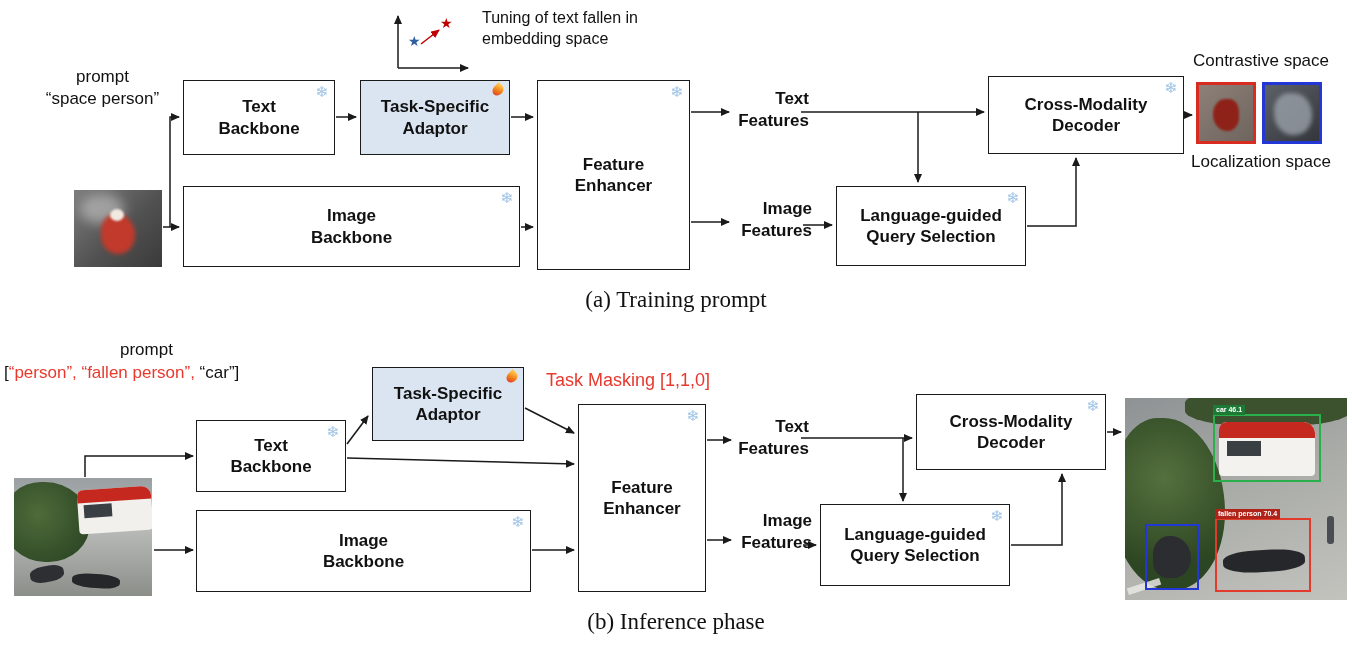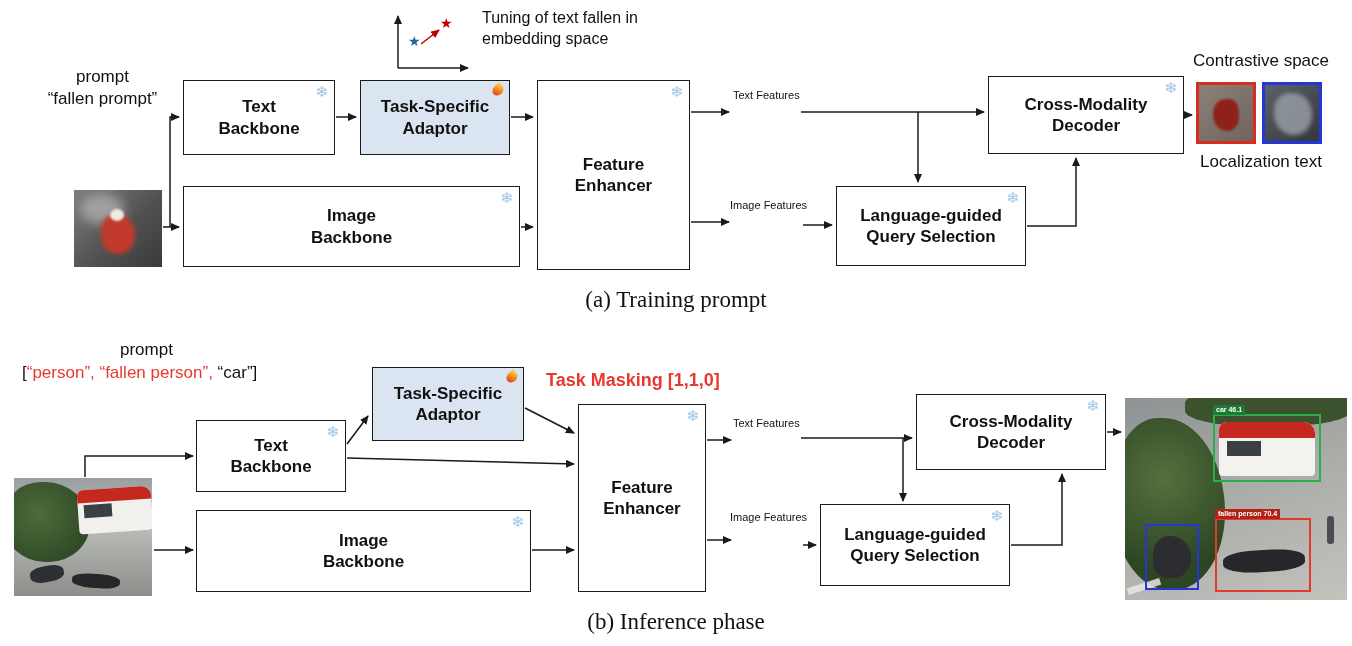--- a/index.html
+++ b/index.html
@@ -13,27 +13,27 @@
          display:flex; align-items:center; justify-content:center;
          text-align:center; font-weight:700; font-size:17px; line-height:1.25; }
   .box .lbl { display:inline-block; }
   .box.adaptor { background:#dbe5f1; }
   .icon-corner { position:absolute; top:3px; right:6px; font-size:15px; line-height:1; }
   .snow { color:#9dc3e6; font-weight:400; }
   .flame { display:block; width:10px; height:12px;
            background:linear-gradient(160deg,#ffc24a 15%,#f08019 55%,#e3402a 90%);
            border-radius:0 50% 50% 50%; transform:rotate(45deg); }
 
-  .feature-label { position:absolute; font-weight:400; font-size:11px; text-align:left; line-height:1.3; }
+  .feature-label { position:absolute; font-weight:700; font-size:17px; text-align:right; line-height:1.3; }
   .txt { position:absolute; font-size:17px; line-height:1.3; }
   .center { text-align:center; }
   .caption { position:absolute; left:0; width:100%; text-align:center;
              font-family:"Liberation Serif","DejaVu Serif",serif; font-size:23px; }
   .red-text { color:#e8392e; }
-  .bold { font-weight:700; }
+  .bold { font-weight:400; }
 
   .note { position:absolute; left:482px; top:8px; width:192px; font-size:16px; line-height:1.3; }
   .star { position:absolute; font-size:14px; line-height:1; }
   .star-blue { color:#2e5fa3; }
   .star-red { color:#c00000; }
 
   .photo { position:absolute; overflow:hidden; }
   .photo > div { position:absolute; }
 
   .thermal { background:linear-gradient(135deg,#7d7d7d,#515151 55%,#3a3a3a); }
@@ -125,21 +125,21 @@
   </svg>
 
   <div>
 
     <div class="note">Tuning of text fallen in embedding space</div>
     <span class="star star-blue" style="left:408px; top:34px;">★</span>
     <span class="star star-red" style="left:440px; top:16px;">★</span>
 
     <div class="txt center" style="left:30px; top:66px; width:145px;">
       <div>prompt</div>
-      <div>“fallen prompt”</div>
+      <div>“space person”</div>
     </div>
 
     <div class="photo thermal" style="left:74px; top:190px; width:88px; height:77px;">
       <div class="t-light"></div>
       <div class="t-red"></div>
       <div class="t-white"></div>
     </div>
 
     <div class="box" style="left:183px; top:80px; width:152px; height:75px;">
       <span class="lbl" style="max-width:95px;">Text Backbone</span>
@@ -178,30 +178,30 @@
 
     <div class="txt center" style="left:1186px; top:50px; width:150px;">Contrastive space</div>
 
     <div class="crop crop-red" style="left:1196px; top:82px;">
       <span class="fig"></span>
     </div>
     <div class="crop crop-blue" style="left:1262px; top:82px;">
       <span class="fig"></span>
     </div>
 
-    <div class="txt center" style="left:1186px; top:151px; width:150px;">Localization text</div>
+    <div class="txt center" style="left:1186px; top:151px; width:150px;">Localization space</div>
 
     <div class="caption" style="top:287px;">(a) Training prompt</div>
   </div>
 
   <div>
 
     <div class="txt" style="left:120px; top:339px;">prompt</div>
 
-    <div class="txt" style="left:22px; top:362px; white-space:nowrap;">
+    <div class="txt" style="left:4px; top:362px; white-space:nowrap;">
       <span>[</span><span class="red-text">“person”, </span><span class="red-text">“fallen person”, </span><span>“car”</span><span>]</span>
     </div>
 
     <div class="photo street" style="left:14px; top:478px; width:138px; height:118px;">
       <div class="s-bush"></div>
       <div class="s-van"></div>
       <div class="s-person1"></div>
       <div class="s-person2"></div>
     </div>
 

